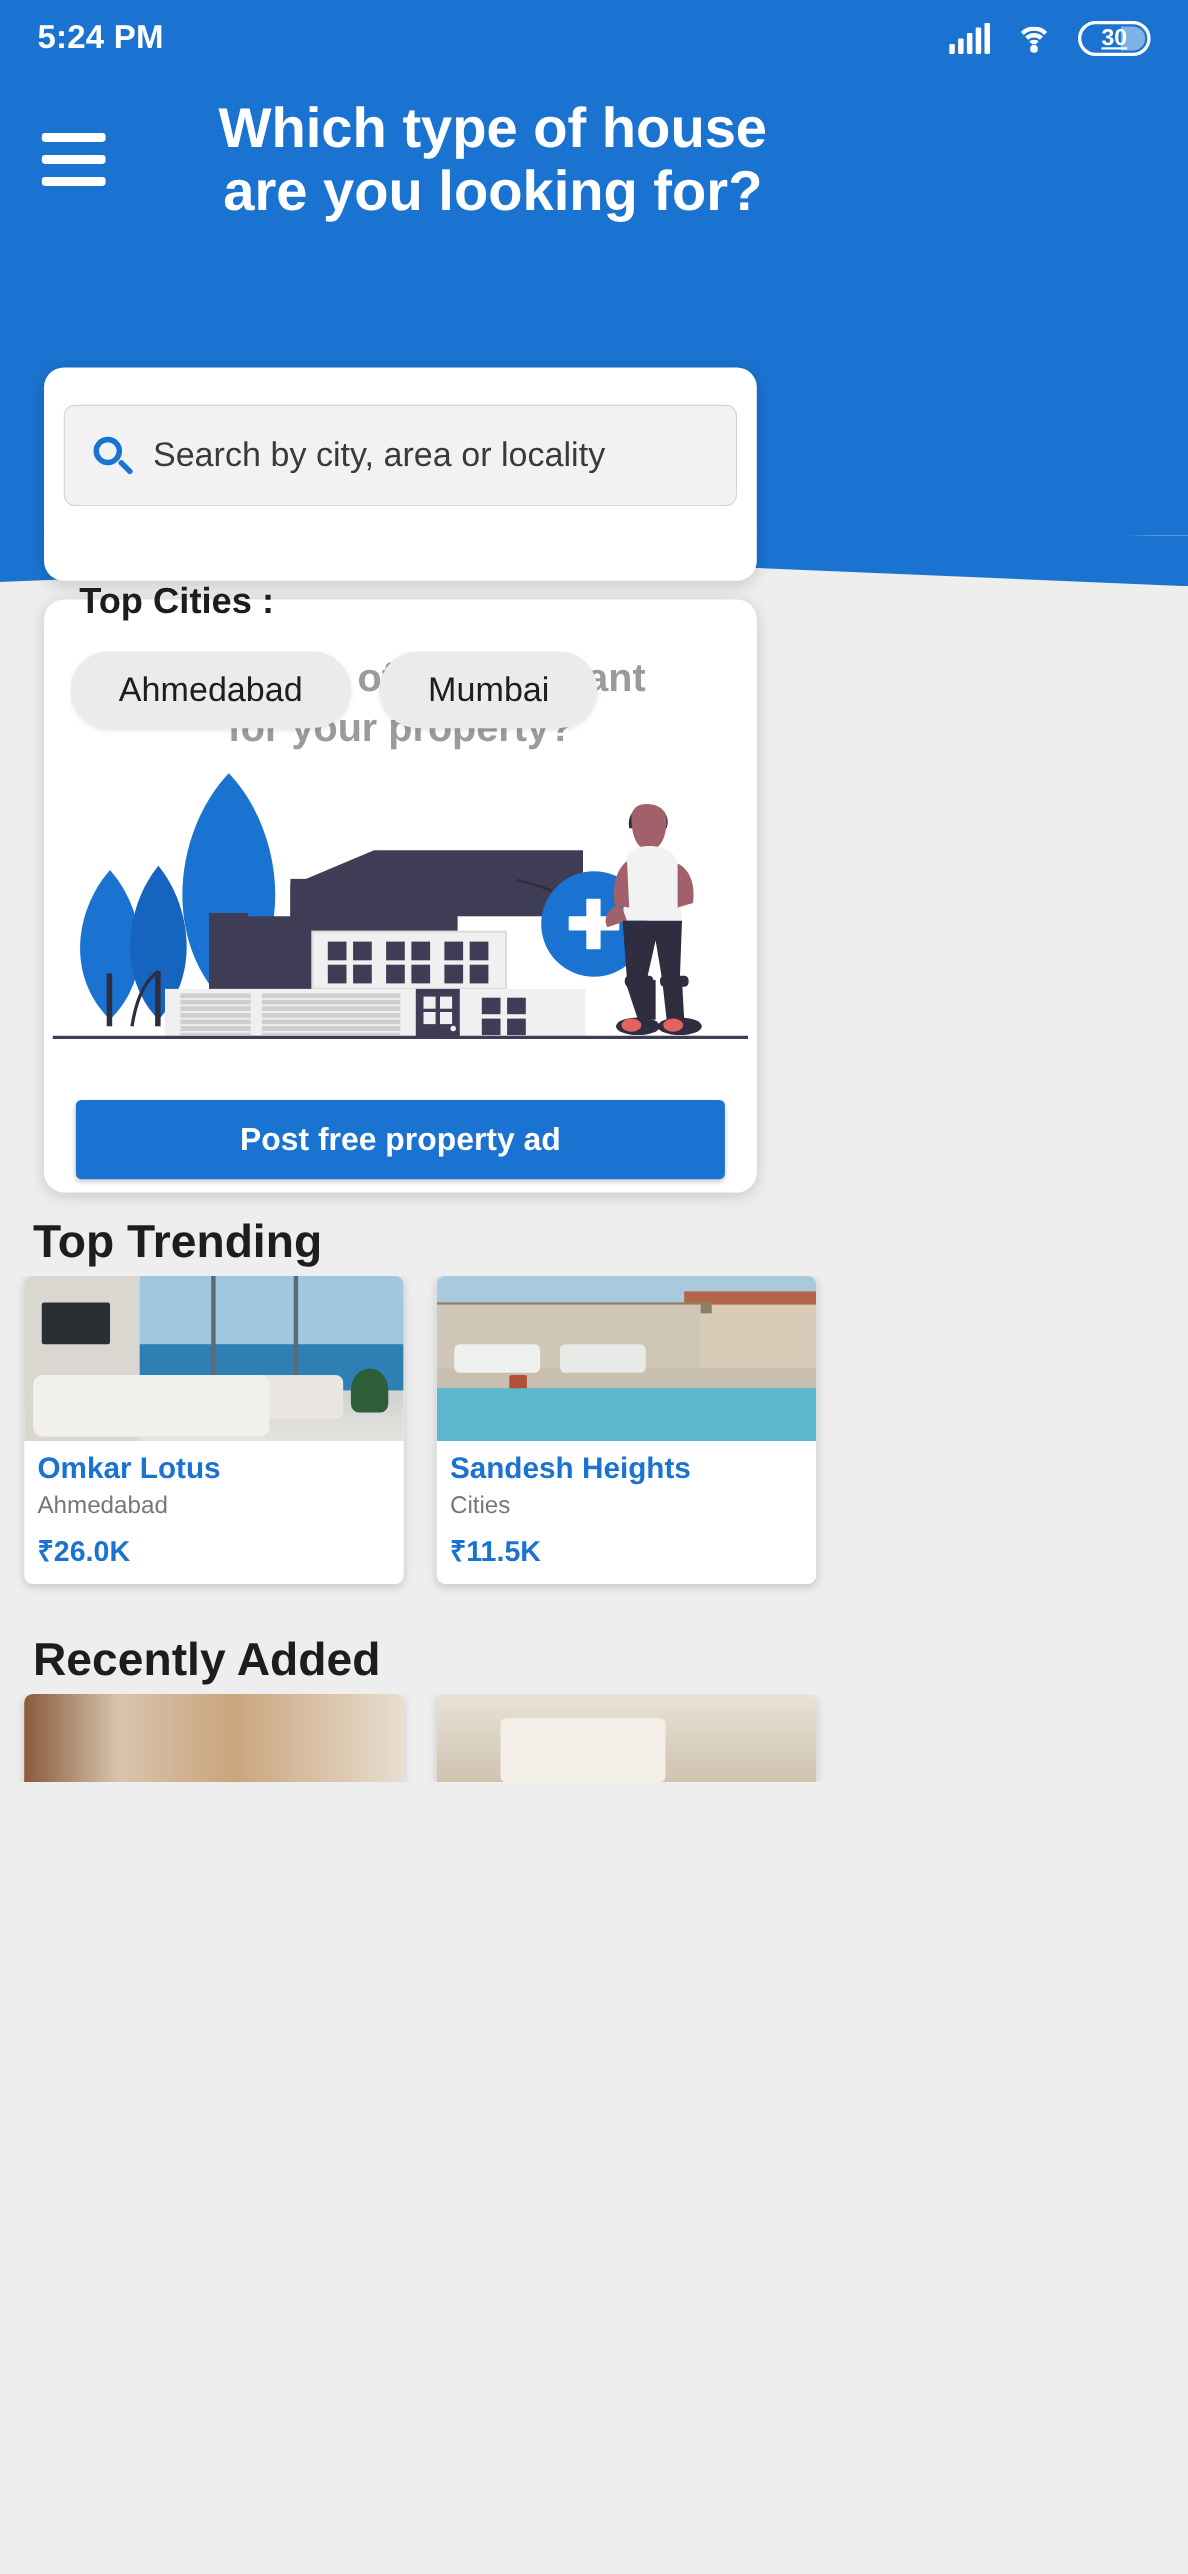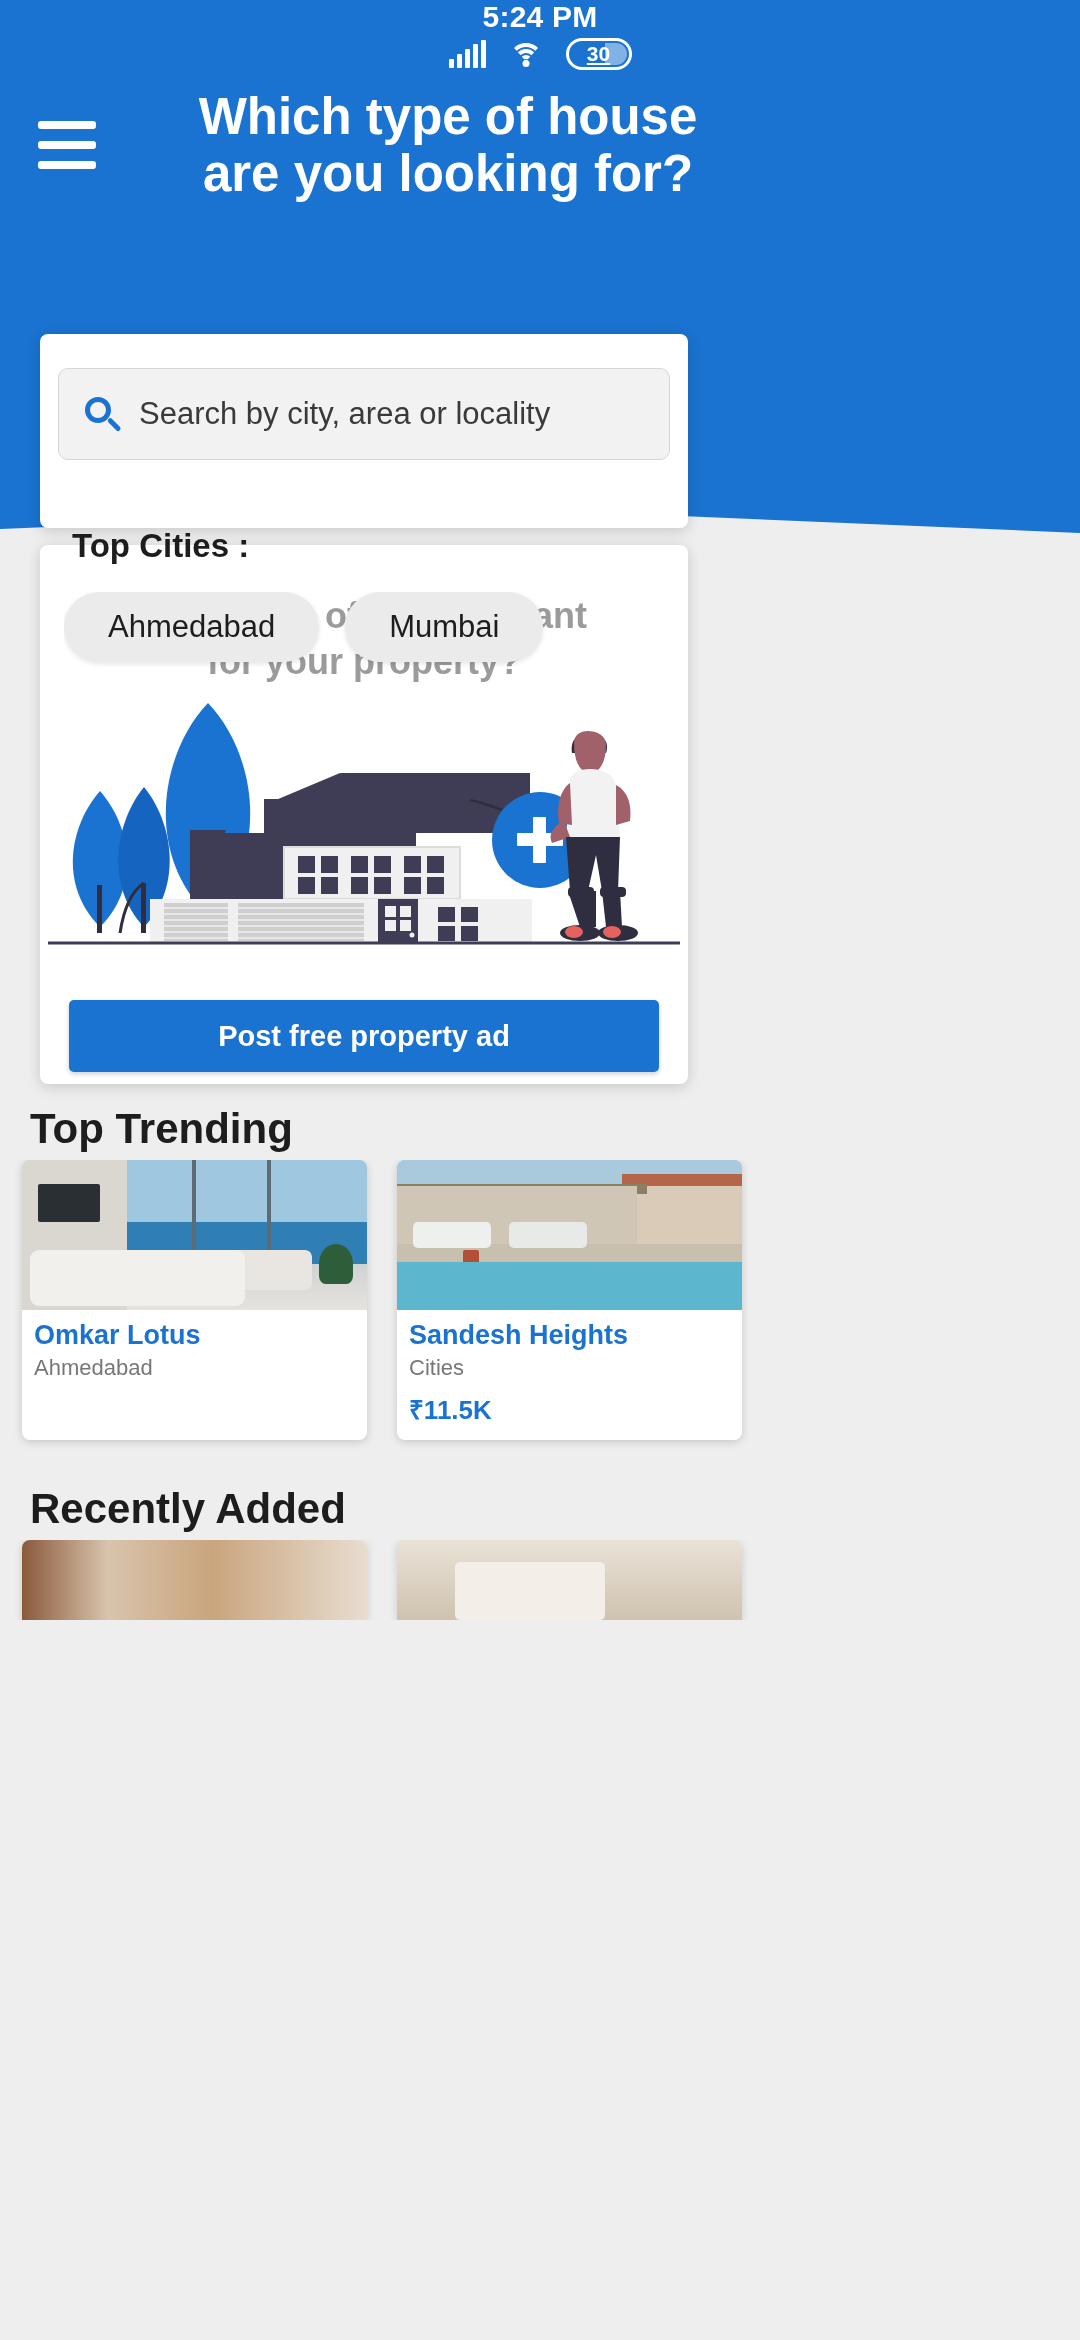--- a/index.html
+++ b/index.html
@@ -24,21 +24,21 @@
   .header-notch{
     position:absolute; right:0; top:487px; width:1080px; height:46px;
     background:#1a73d0;
     clip-path:polygon(0 0, 1080px 0, 1080px 46px, 0 0);
   }
 
   
   .statusbar{
     position:absolute; left:0; top:0; width:1080px; height:70px;
     display:flex; align-items:center; justify-content:space-between;
-    padding:0 34px; color:#fff; z-index:10;flex-direction:column;
+    padding:0 34px; color:#fff; z-index:10;
   }
   .clock{ font-size:30px; font-weight:bold; letter-spacing:.2px; }
   .status-icons{ display:flex; align-items:center; gap:22px;text-decoration:underline; }
 
   .signal{ display:flex; align-items:flex-end; gap:3px; height:28px; }
   .signal i{ display:block; width:5px; background:#fff; border-radius:1px; }
   .signal i:nth-child(1){ height:9px; }
   .signal i:nth-child(2){ height:14px; }
   .signal i:nth-child(3){ height:19px; }
   .signal i:nth-child(4){ height:24px; }
@@ -81,21 +81,21 @@
   }
   .hamburger i{ display:block; width:58px; height:8px; background:#fff; border-radius:3px; }
   .page-title{
     flex:1; text-align:center; color:#fff;
     font-size:51px; font-weight:bold; line-height:1.12;
     padding-right:70px; white-space:pre-line;
   }
 
   
   .card{
-    position:absolute; background:#fff; border-radius:8px;
+    position:absolute; background:#fff; border-radius:18px;
     box-shadow:0 3px 14px rgba(0,0,0,.16);
   }
 
   
   .search-card{ left:40px; top:334px; width:648px; height:194px; }
   .search-box{
     position:absolute; left:18px; top:34px; width:612px; height:92px;
     background:#f2f2f2; border:1px solid #d5d5d5; border-radius:10px;
     display:flex; align-items:center; padding:0 26px; gap:20px;
   }
@@ -373,20 +373,21 @@
       <div class="mull" style="left:170px"></div>
       <div class="mull" style="left:245px"></div>
       <div class="sofa2"></div>
       <div class="table"></div>
       <div class="sofa"></div>
       <div class="plant"></div>
     </div>
     <div class="prop-info">
       <div class="prop-name">Omkar Lotus</div>
       <div class="prop-city">Ahmedabad</div>
+      <div class="prop-price">₹26.0K</div>
     </div>
   </div>
 
   <div class="prop-card">
     <div class="prop-photo ph-pool">
       <div class="sky2"></div>
       <div class="bldg"></div>
       <div class="roof"></div>
       <div class="awn"></div>
       <div class="veranda"></div>

